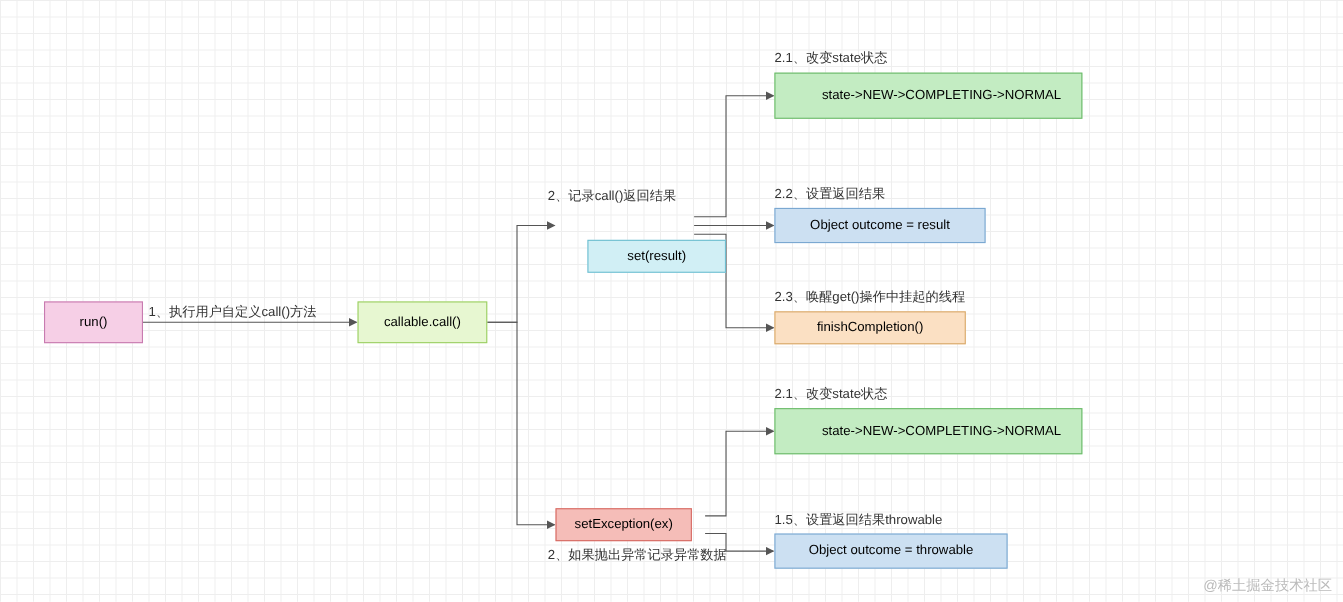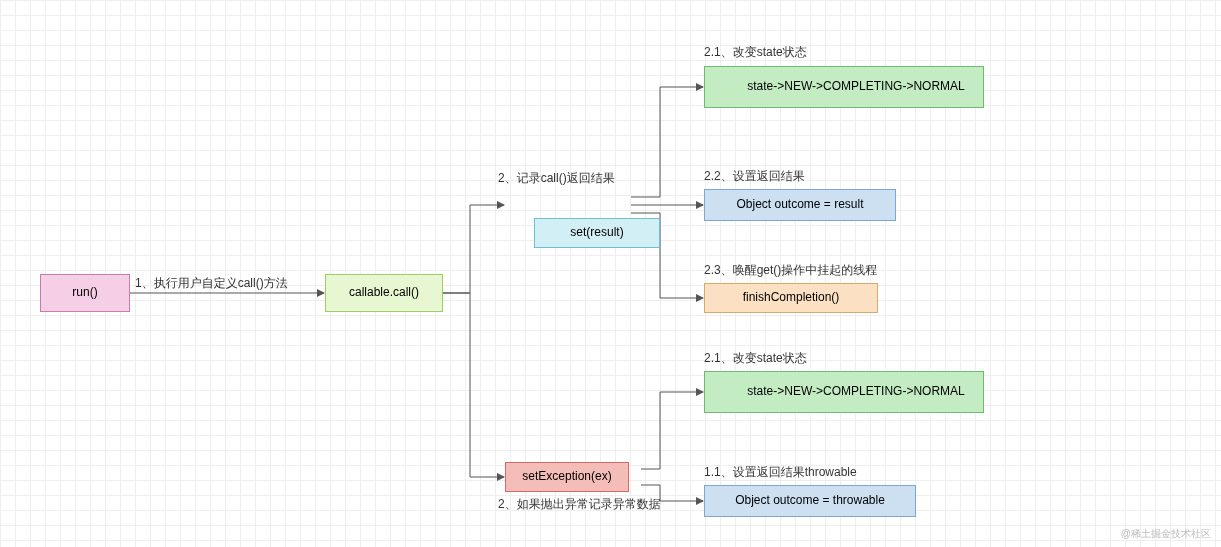--- a/index.html
+++ b/index.html
@@ -41,21 +41,21 @@
     position: absolute;
     color: #333;
     background: transparent;
     white-space: nowrap;
   }
   .watermark {
     position: absolute;
     right: 10px;
     bottom: 6px;
     color: #bbb;
-    font-size: 10px;
+    font-size: 13px;
   }
   svg.edges {
     position: absolute;
     left: 0; top: 0;
     width: 1221px;
     height: 547px;
     pointer-events: none;
   }
   svg.edges line, svg.edges polyline {
     stroke: #555;
@@ -102,16 +102,16 @@
   <div class="node green" style="left:704px; top:371px; width:280px; height:42px;">state-&gt;NEW-&gt;COMPLETING-&gt;NORMAL</div>
   <div class="node blue" style="left:704px; top:485px; width:212px; height:32px;">Object outcome = throwable</div>
 
   <div class="label" style="left:135px; top:275px;">1、执行用户自定义call()方法</div>
   <div class="label" style="left:498px; top:170px;">2、记录call()返回结果</div>
   <div class="label" style="left:498px; top:496px;">2、如果抛出异常记录异常数据</div>
   <div class="label" style="left:704px; top:44px;">2.1、改变state状态</div>
   <div class="label" style="left:704px; top:168px;">2.2、设置返回结果</div>
   <div class="label" style="left:704px; top:262px;">2.3、唤醒get()操作中挂起的线程</div>
   <div class="label" style="left:704px; top:350px;">2.1、改变state状态</div>
-  <div class="label" style="left:704px; top:464px;">1.1、设置返回结果throwable</div>
+  <div class="label" style="left:704px; top:464px;">1.5、设置返回结果throwable</div>
 
   <div class="watermark">@稀土掘金技术社区</div>
 </div>
 
 </body></html>

